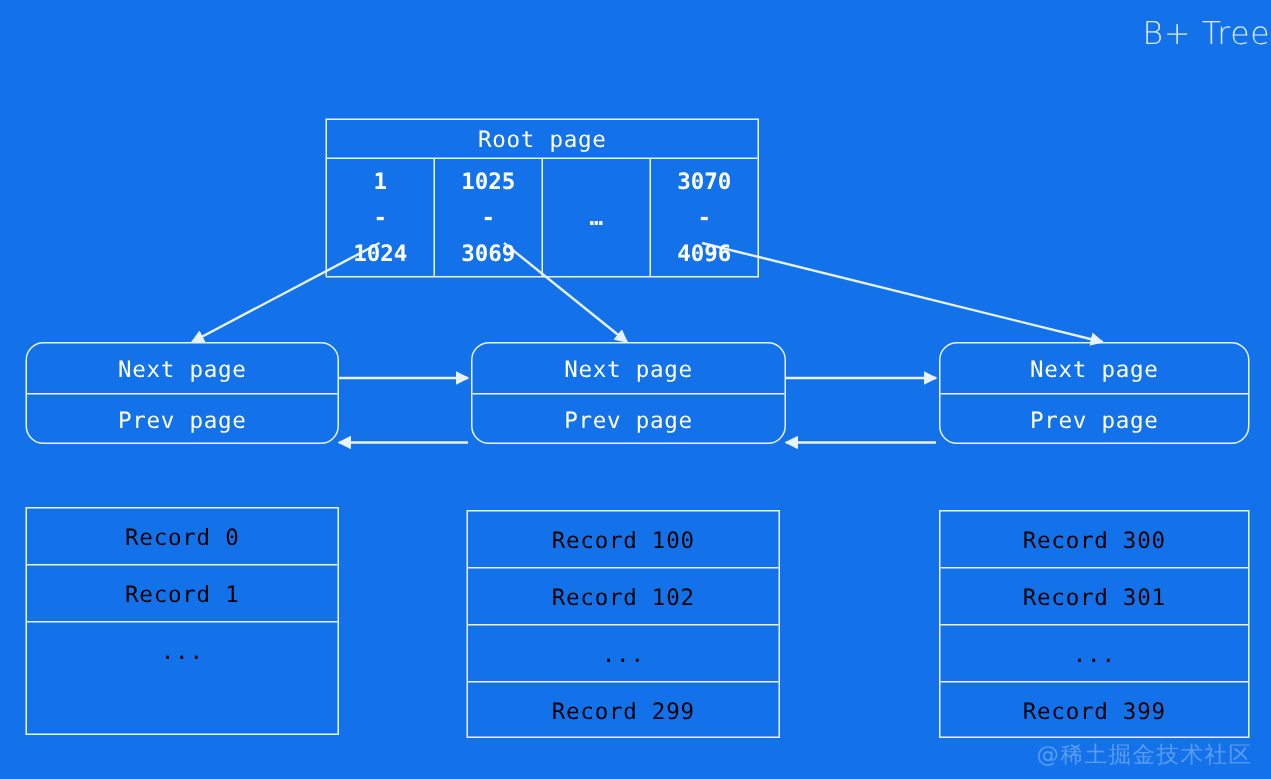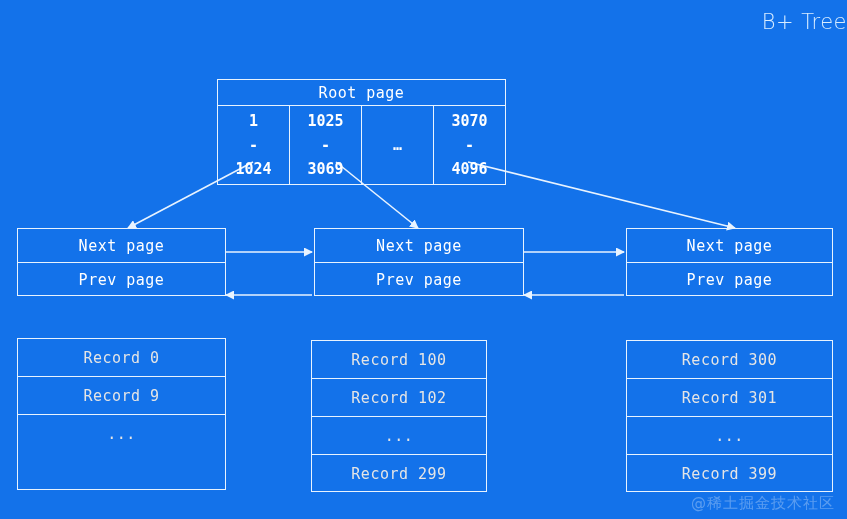--- a/index.html
+++ b/index.html
@@ -86,21 +86,21 @@
     font-size: 15px;
     font-weight: bold;
     line-height: 24px;
     color: #ffffff;
   }
   .root-cell:last-child { border-right: none; }
   .root-cell .lo, .root-cell .dash, .root-cell .hi { display: block; }
   .root-cell.ellipsis { justify-content: center; }
 
   
-  .page-node { height: 68px; }
+  .page-node { height: 68px; border-radius: 12px; }
   .page-row {
     position: absolute;
     left: 0;
     width: 100%;
     height: 34px;
     box-sizing: border-box;
     display: flex;
     align-items: center;
     justify-content: center;
     font-size: 15px;
@@ -117,21 +117,21 @@
     left: 0;
     width: 100%;
     height: 38px;
     box-sizing: border-box;
     border-bottom: 1.6px solid #e8f3ff;
     display: flex;
     align-items: center;
     justify-content: center;
     font-size: 15px;
     letter-spacing: 0.5px;
-    color: #e5e5e5;
+    color: #000000;
   }
   .record-row:last-child { border-bottom: none; }
 
   
   .watermark {
     position: absolute;
     right: 12px;
     bottom: 6px;
     font-family: "DejaVu Sans", "Liberation Sans", sans-serif;
     font-size: 15px;
@@ -212,25 +212,25 @@
     <div class="page-row prev">Prev page</div>
   </div>
 
   <div class="bx page-node" style="left:626px; top:228px; width:207px;">
     <div class="page-row next">Next page</div>
     <div class="page-row prev">Prev page</div>
   </div>
 
   <div class="bx record-box" style="left:17px; top:338px; width:209px;">
     <div class="record-row" style="top:0px;">Record 0</div>
-    <div class="record-row" style="top:38px;">Record 9</div>
+    <div class="record-row" style="top:38px;">Record 1</div>
     <div class="record-row" style="top:76px;">...</div>
   </div>
 
-  <div class="bx record-box" style="left:311px; top:340px; width:176px;">
+  <div class="bx record-box" style="left:311px; top:340px; width:209px;">
     <div class="record-row" style="top:0px;">Record 100</div>
     <div class="record-row" style="top:38px;">Record 102</div>
     <div class="record-row" style="top:76px;">...</div>
     <div class="record-row" style="top:114px;">Record 299</div>
   </div>
 
   <div class="bx record-box" style="left:626px; top:340px; width:207px;">
     <div class="record-row" style="top:0px;text-align:right;">Record 300</div>
     <div class="record-row" style="top:38px;text-align:center;">Record 301</div>
     <div class="record-row" style="top:76px;">...</div>

